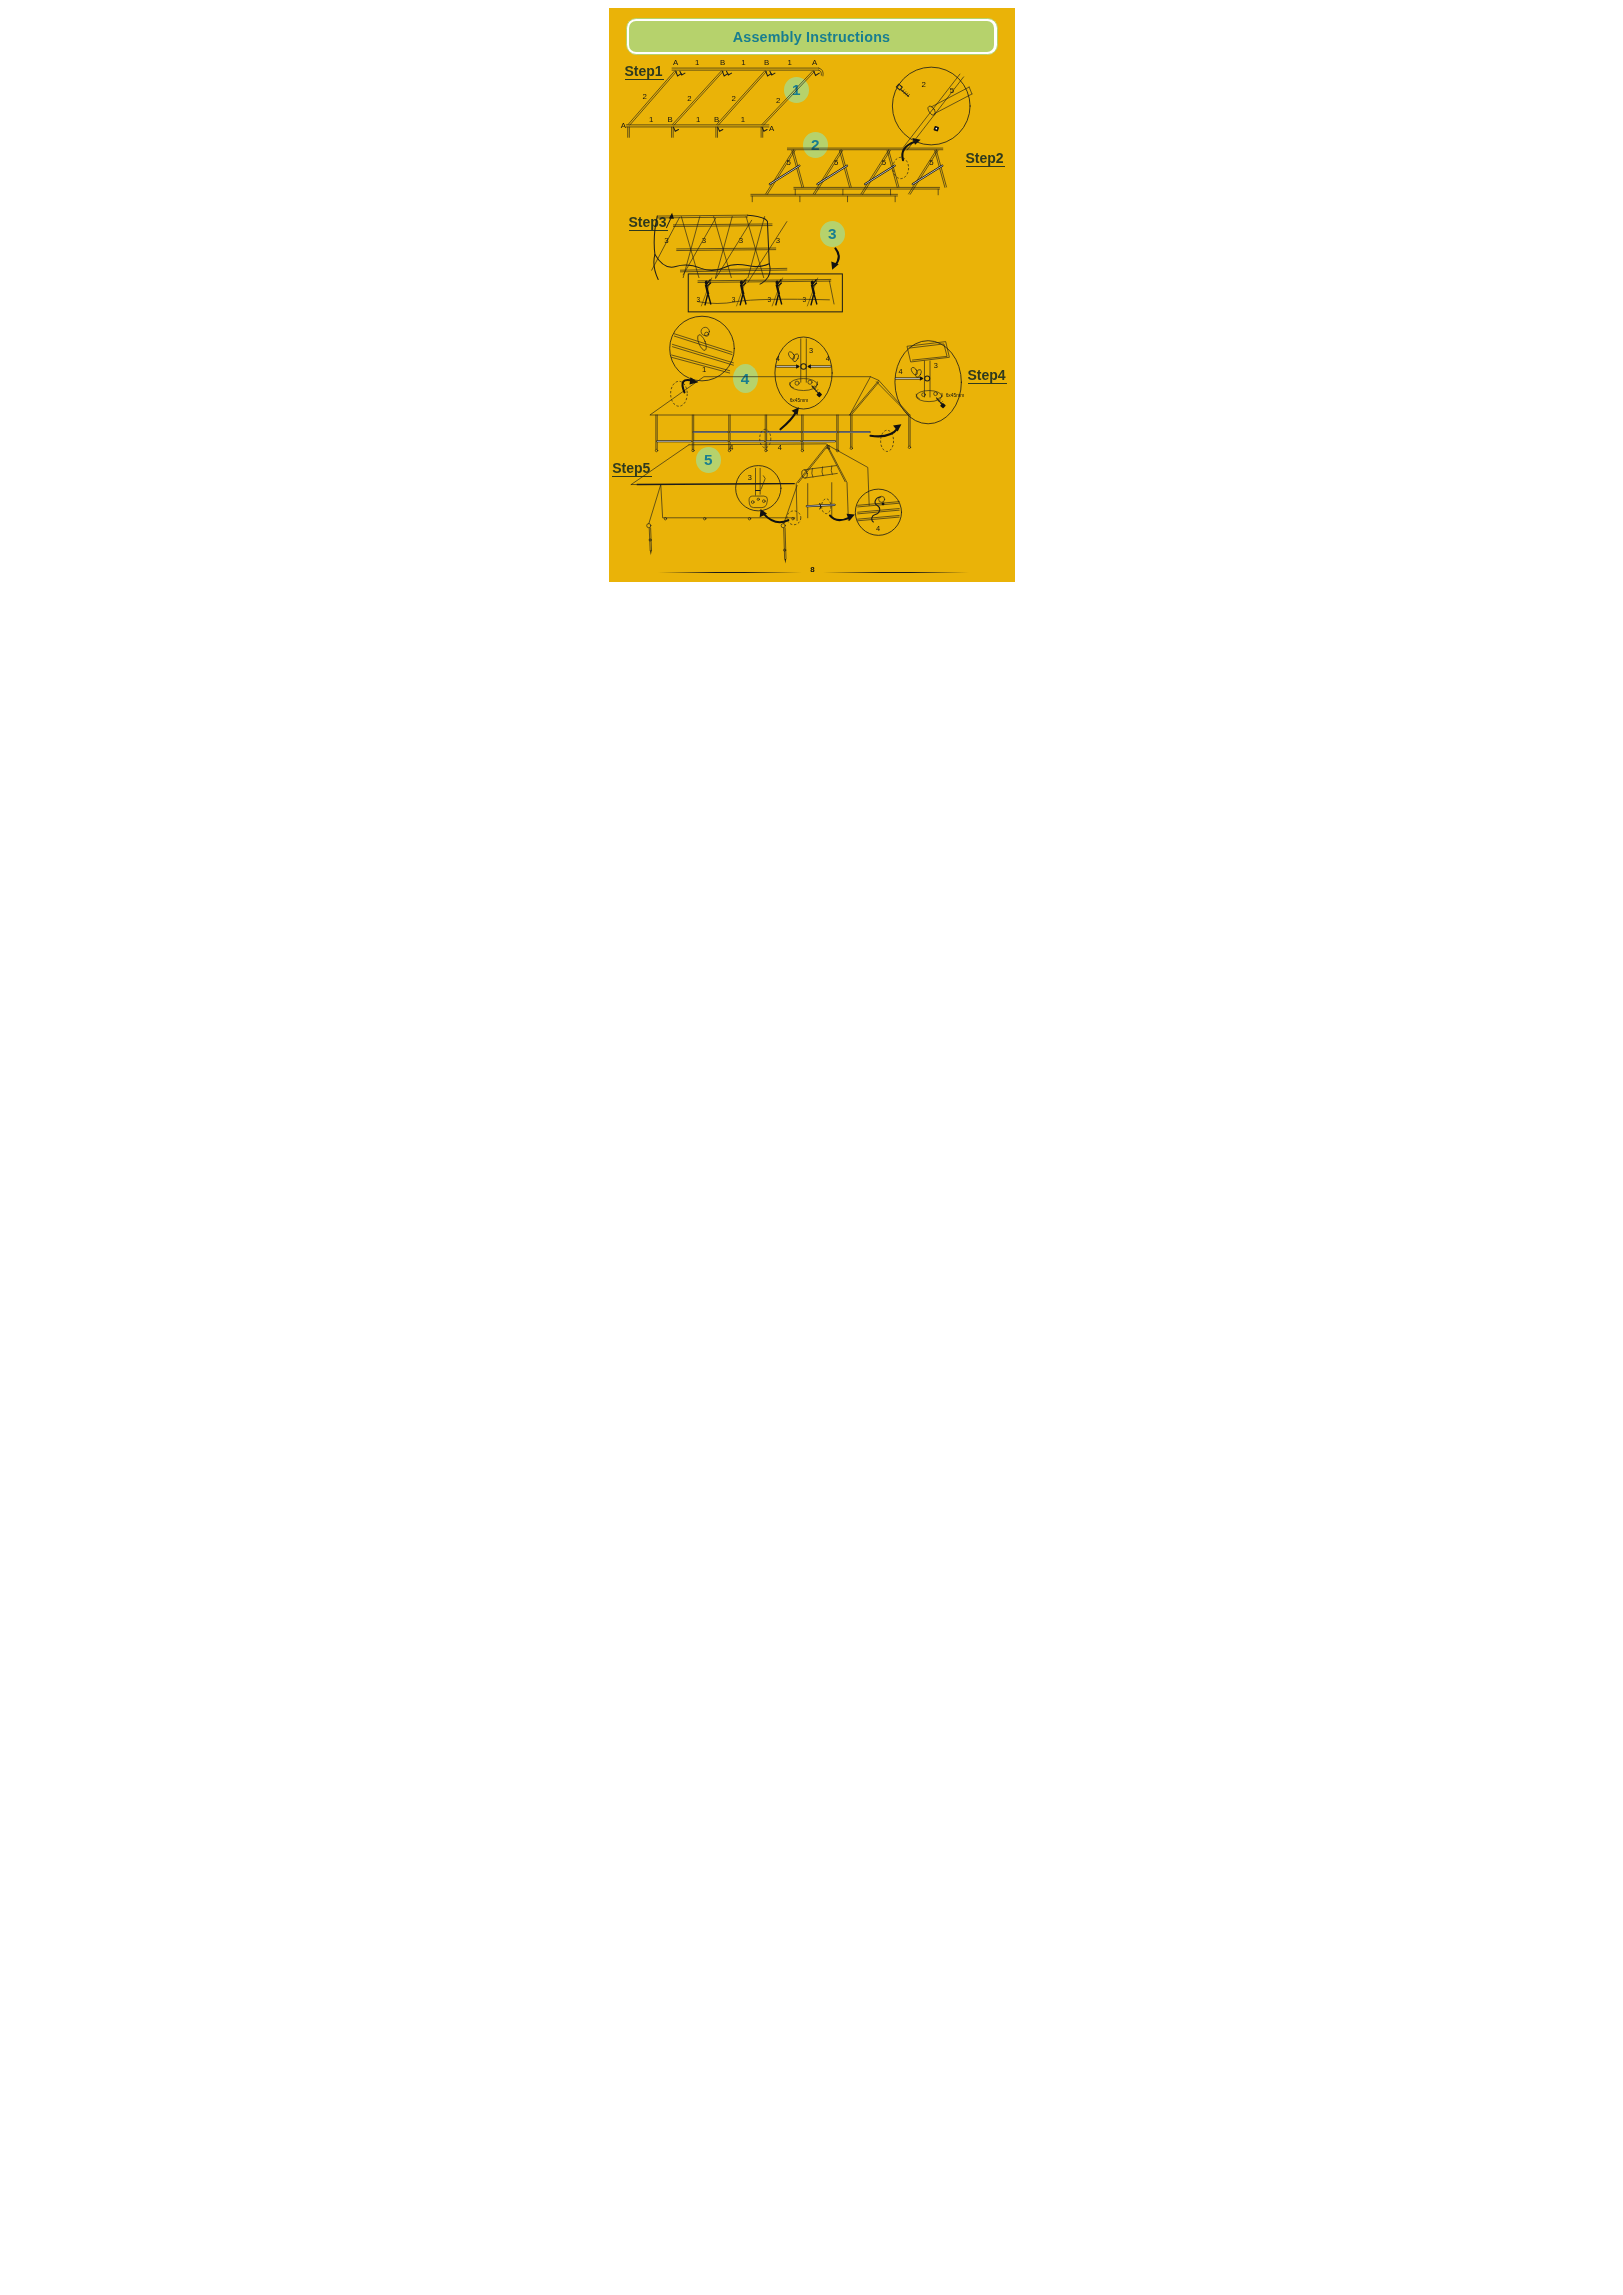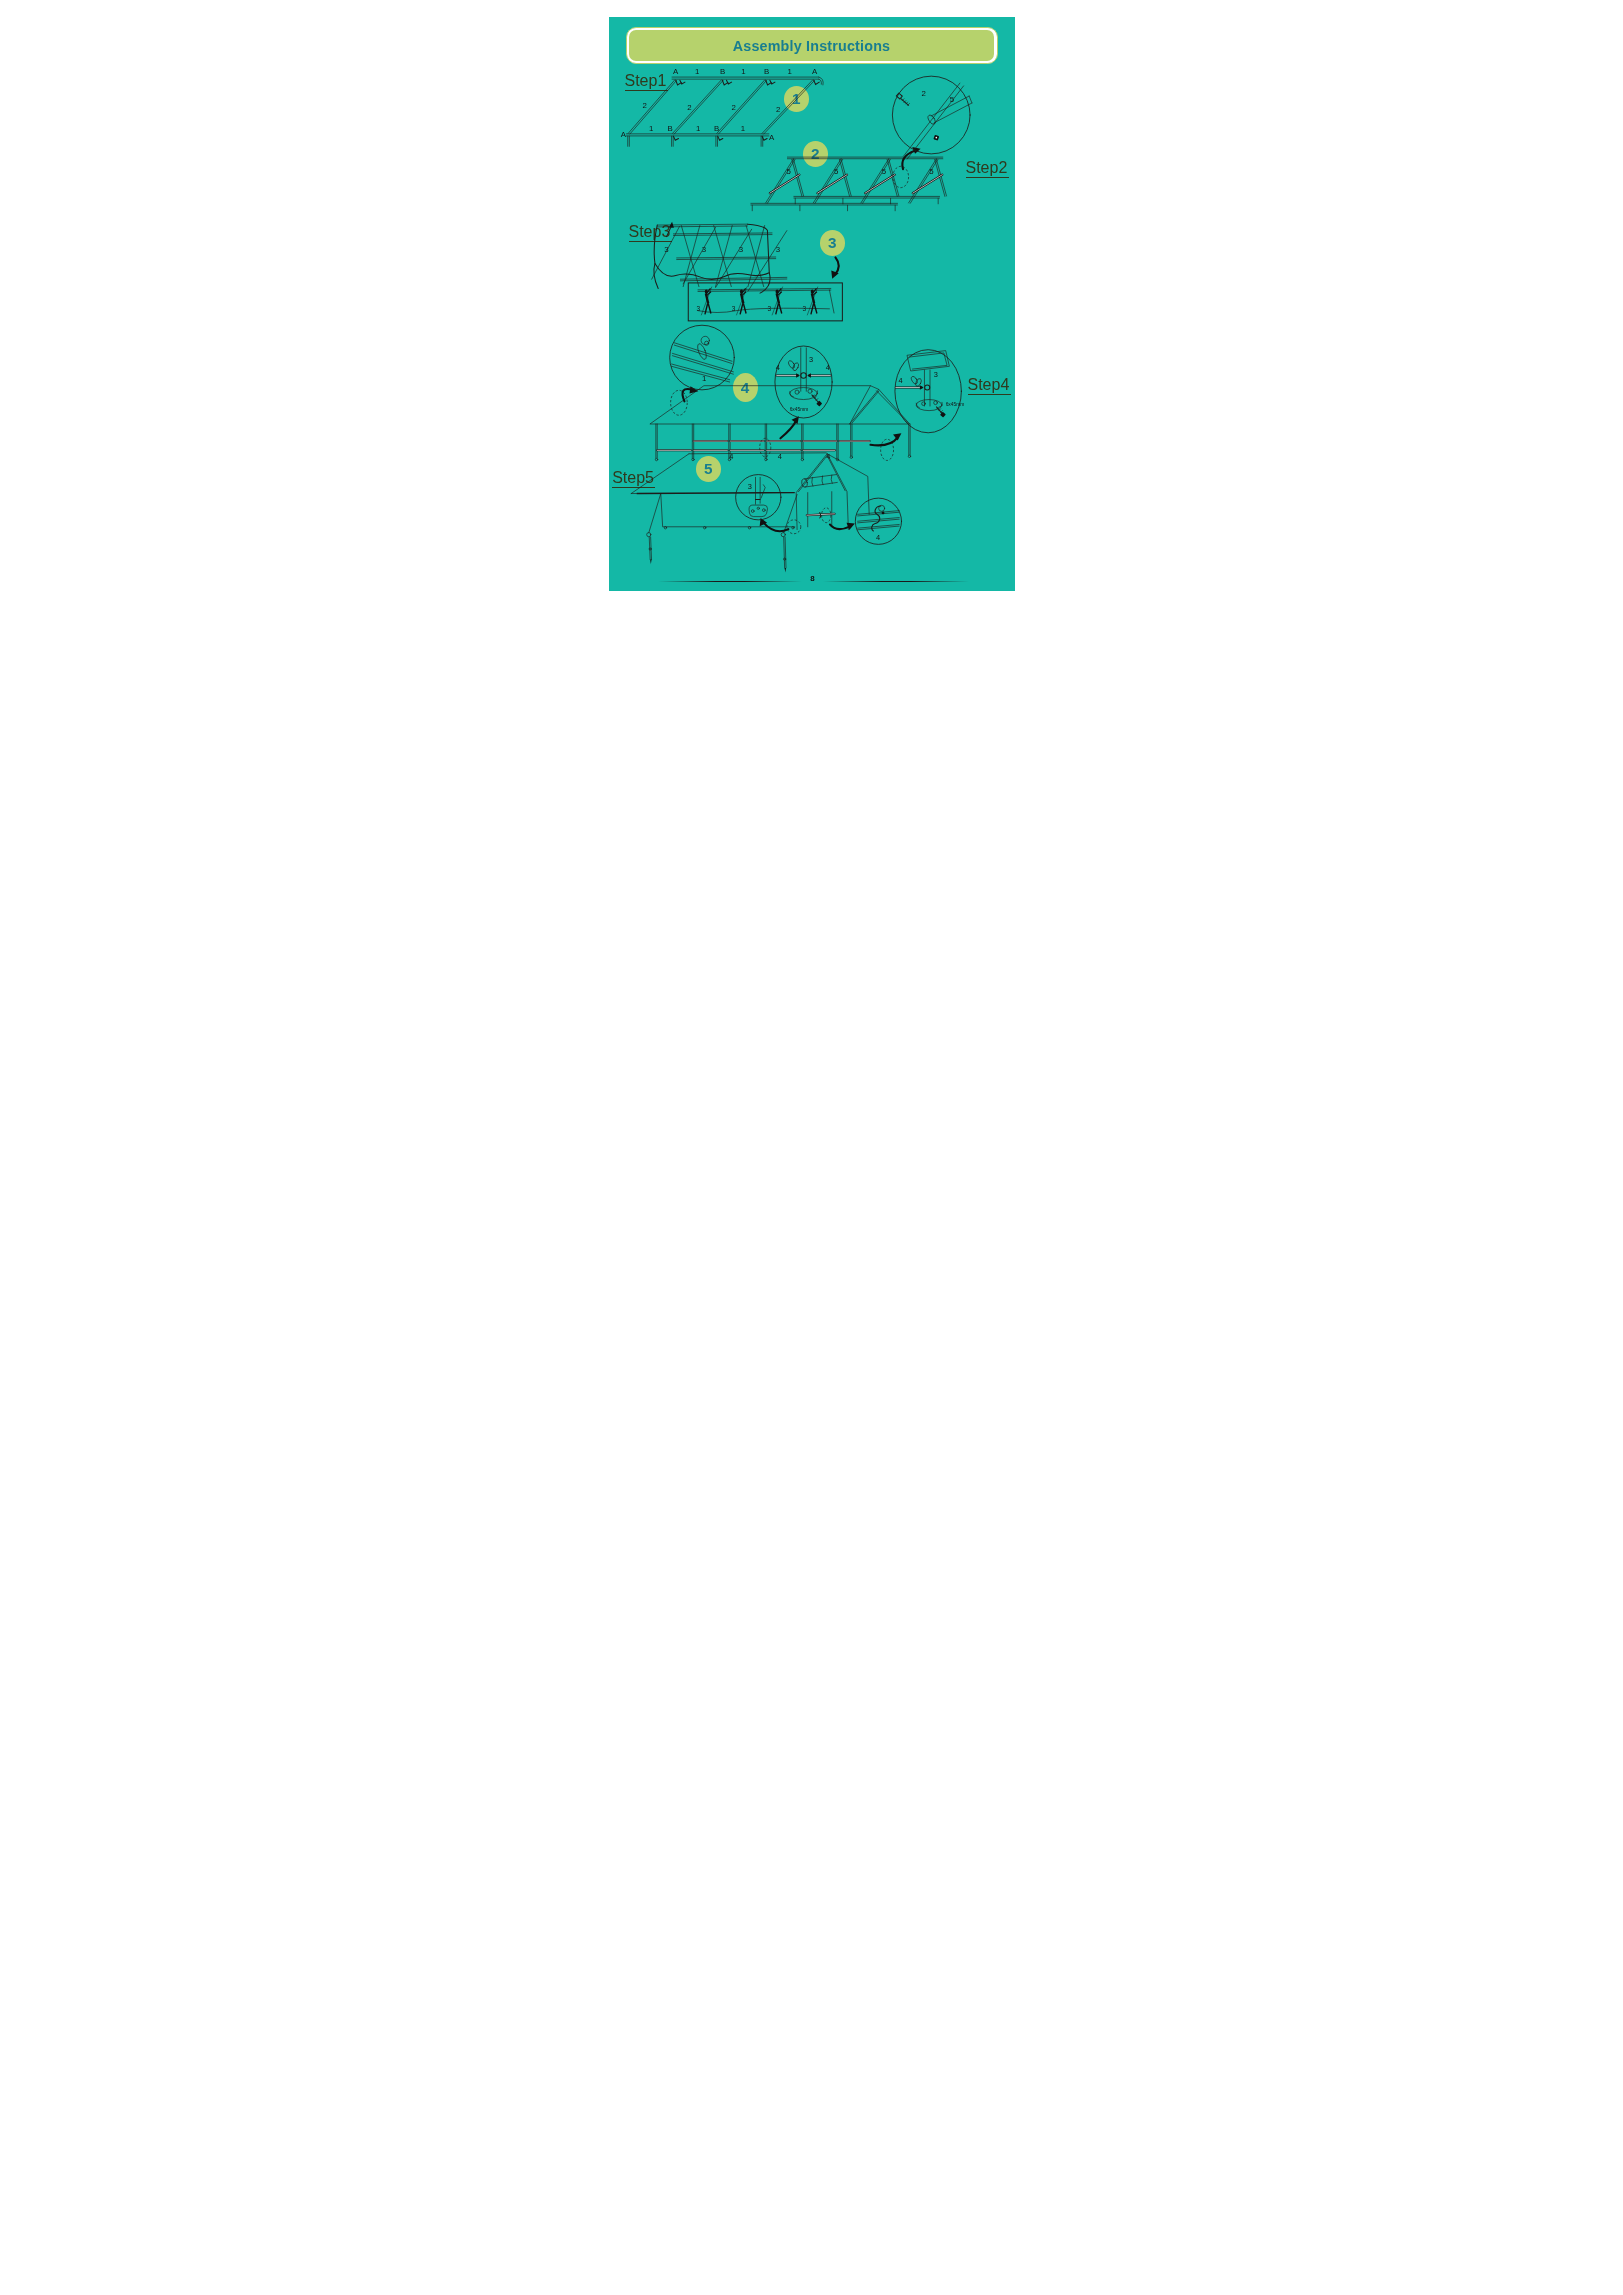--- a/index.html
+++ b/index.html
@@ -1,25 +1,25 @@
 <!DOCTYPE html>
 <html style="font-size:7.4px"><head>
 <meta charset="utf-8">
 <style>
   html,body{margin:0;padding:0;background:#ffffff;}
-  .page{position:relative;width:406px;height:574px;margin:17px auto;background:#14b8a6;overflow:hidden;
+  .page{position:relative;width:406px;height:574px;margin:8px auto;background:#eab308;overflow:hidden;
         font-family:"Liberation Sans",sans-serif;}
   
   .hdr-outer{position:absolute;left:17px;top:10.2px;width:372px;height:37px;box-sizing:border-box;
              border:1.4px solid #b6d26c;border-radius:10.2px;background:#ffffff;padding:2.3px;}
   .hdr-inner{width:100%;height:100%;background:#b6d26c;border-radius:7px;
              display:flex;align-items:center;justify-content:center;}
   .hdr-title{color:#187e90;font-size:14.3px;font-weight:bold;letter-spacing:0.2px;}
   
-  .step-label{position:absolute;color:#2f3a1e;font-size:16px;font-weight:normal;line-height:1;
+  .step-label{position:absolute;color:#2f3a1e;font-size:14px;font-weight:bold;line-height:1;
               border-bottom:1.4px solid #2f3a1e;padding:0 1.4px 1.4px 0;}
   
   .badge{position:absolute;background:#b6d26c;border-radius:50%;display:flex;align-items:center;justify-content:center;}
   .badge span{color:#187e90;font-size:15.3px;font-weight:bold;}
   
   .rule{position:absolute;height:1.4px;background:linear-gradient(90deg,rgba(26,26,26,0),#1a1a1a 40%,#1a1a1a 60%,rgba(26,26,26,0));}
   .pagenum{position:absolute;left:197px;top:557px;width:14px;text-align:center;
            font-size:7.9px;font-weight:bold;color:#111;}
   
   svg{position:absolute;overflow:visible;}

